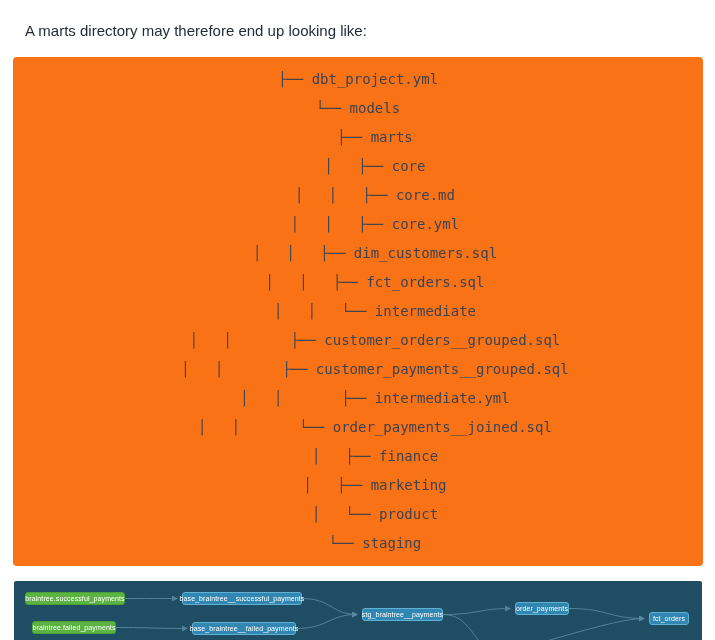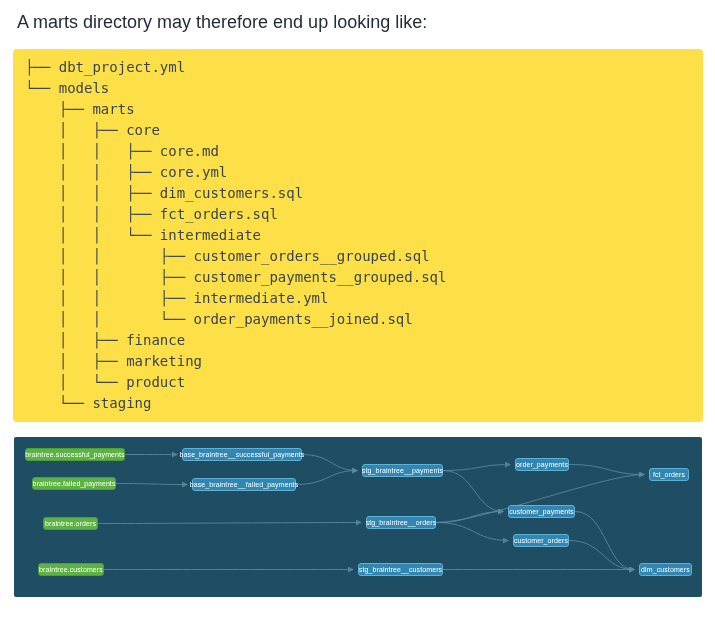--- a/index.html
+++ b/index.html
@@ -4,40 +4,41 @@
 <style>
   html, body { margin: 0; padding: 0; }
   body {
     width: 715px; height: 640px; overflow: hidden;
     background: #ffffff;
     font-family: "Liberation Sans", sans-serif;
   }
   .page { padding: 8px 12px 0 12px; }
 
   .para {
-    margin: 5px;
-    font-size: 18px;
+    margin: 13px;
+    font-size: 15px;
     line-height: 19px;
     color: #252b3a;
   }
   .dag-para { margin-top: 16px; }
 
   .code-block {
     box-sizing: border-box;
     width: 690px;
     margin: 17px 0 0 1px;
-    background: #fde047;
+    background: #f97316;
     border-radius: 4px;
     padding: 8px 12px;
     font-family: "DejaVu Sans Mono", "Liberation Mono", monospace;
     font-size: 14px;
-    line-height: 21px;
+    line-height: 29px;
     color: #3b4351;
     white-space: pre;
     overflow: hidden;
+    text-align: center;
   }
 
   .dag-panel {
     position: relative;
     margin: 15px 0 0 2px;
     width: 688px;
     height: 160px;
     background: var(--dag-bg, #1f4e64);
     border-radius: 2px;
     overflow: hidden;

